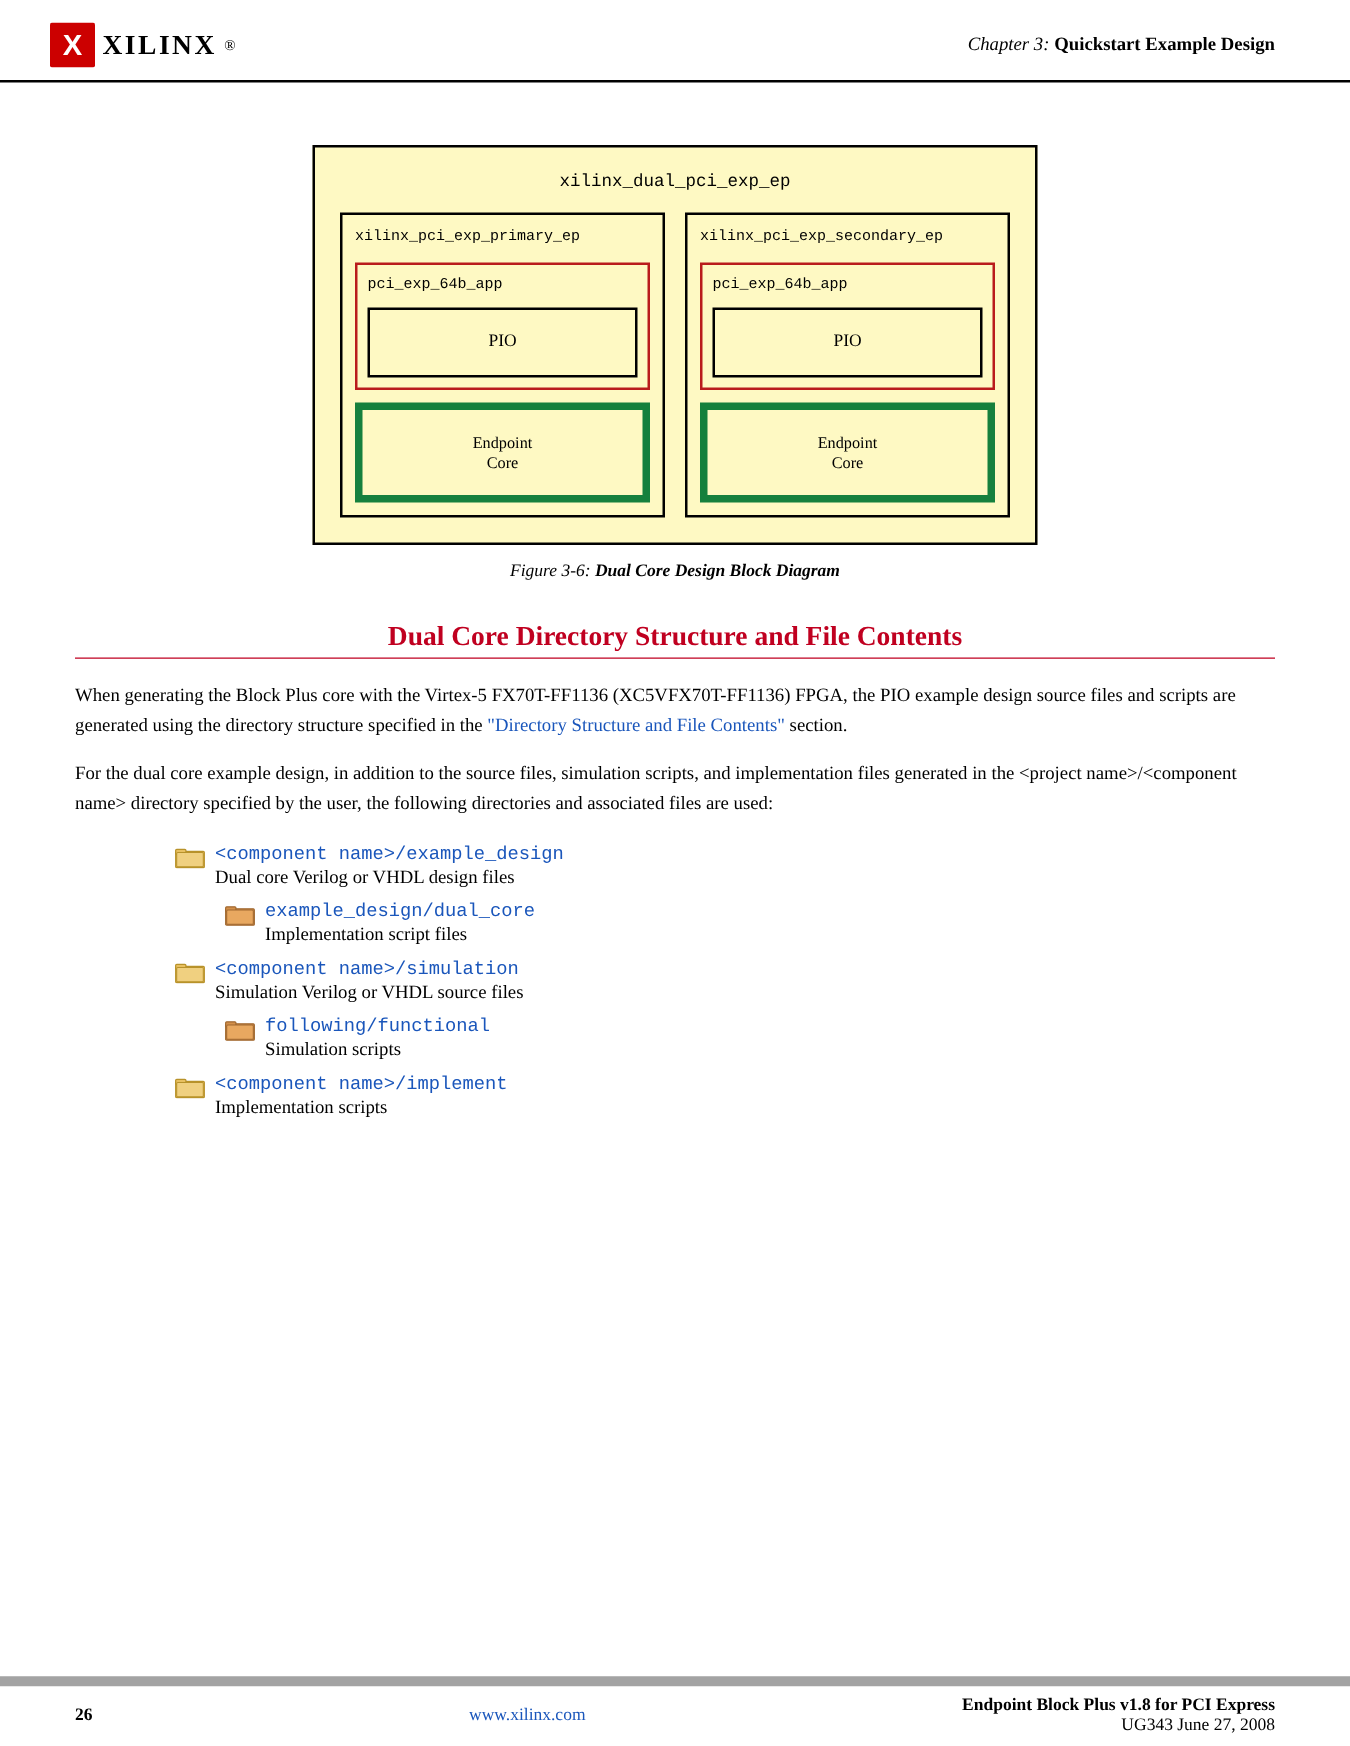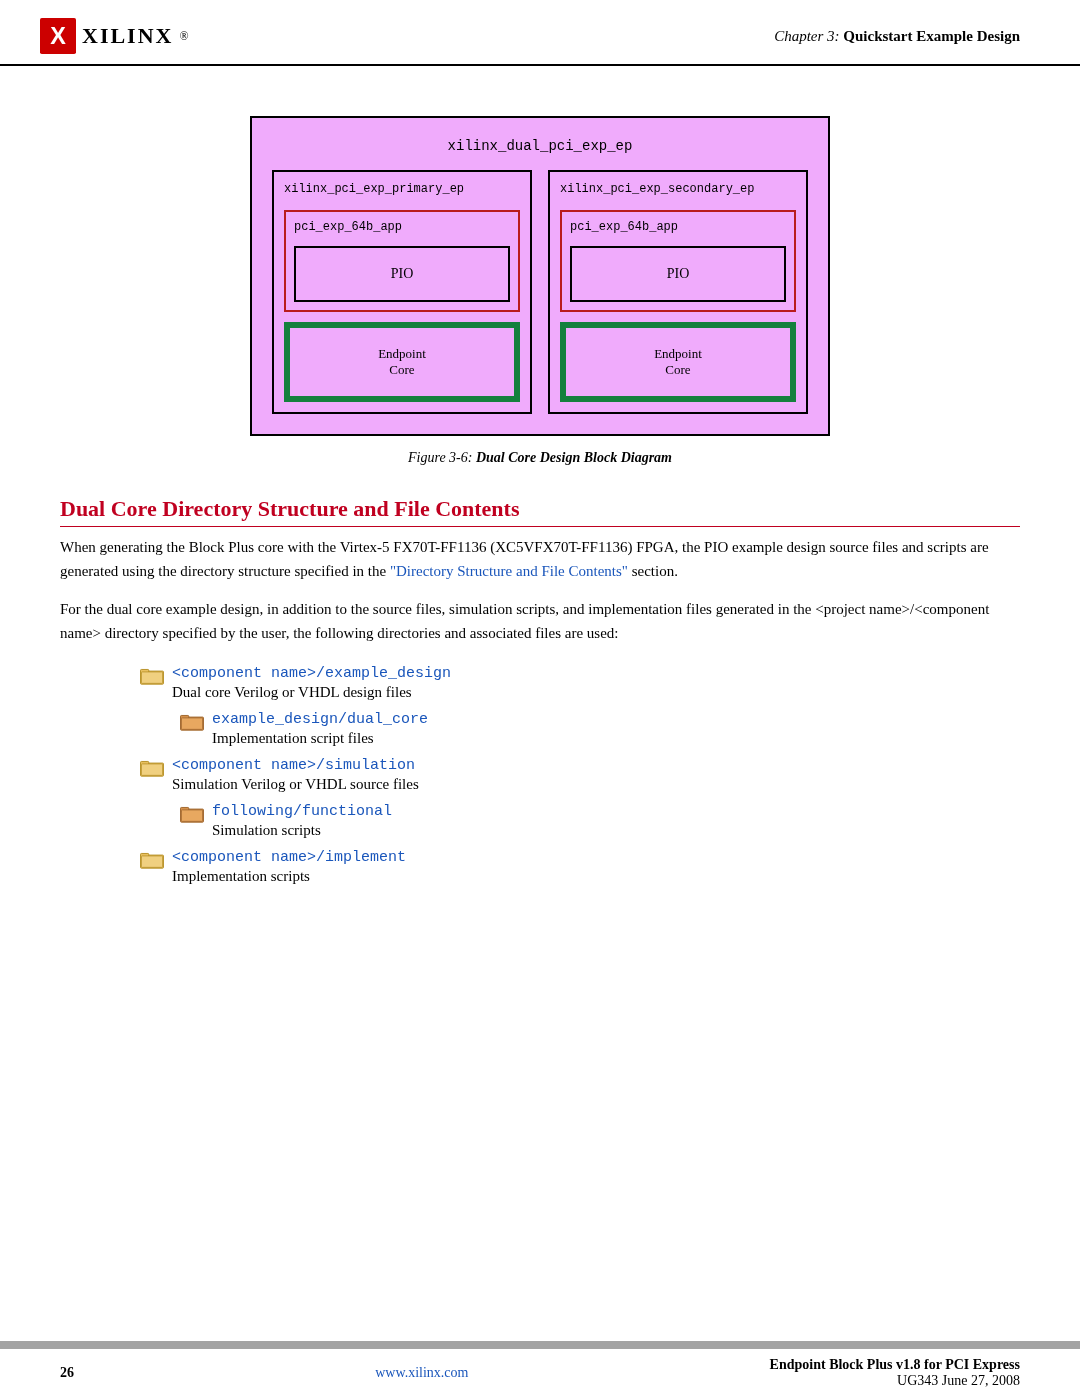--- a/index.html
+++ b/index.html
@@ -52,21 +52,21 @@
       flex-direction: column;
       align-items: center;
       margin: 20px auto 30px auto;
       width: 600px;
     }
 
     .diagram-outer {
       border: 2px solid #000;
       width: 580px;
       padding: 20px 20px 20px 20px;
-      background: #f0abfc;
+      background: #fef9c3;
     }
 
     .diagram-title {
       text-align: center;
       font-size: 14px;
       margin-bottom: 16px;
       font-family: 'Courier New', monospace;
     }
 
     .diagram-columns {
@@ -130,23 +130,24 @@
       font-style: italic;
     }
 
     
     .section-heading {
       font-size: 22px;
       font-weight: bold;
       color: #c00020;
       border-bottom: 1px solid #c00020;
       padding-bottom: 4px;
-      margin-bottom: 8px;
+      margin-bottom: 18px;
       margin-top: 10px;
       font-family: 'Times New Roman', serif;
+      text-align: center;
     }
 
     
     .body-text {
       font-size: 15px;
       line-height: 1.6;
       margin-bottom: 14px;
       color: #000;
     }
 

